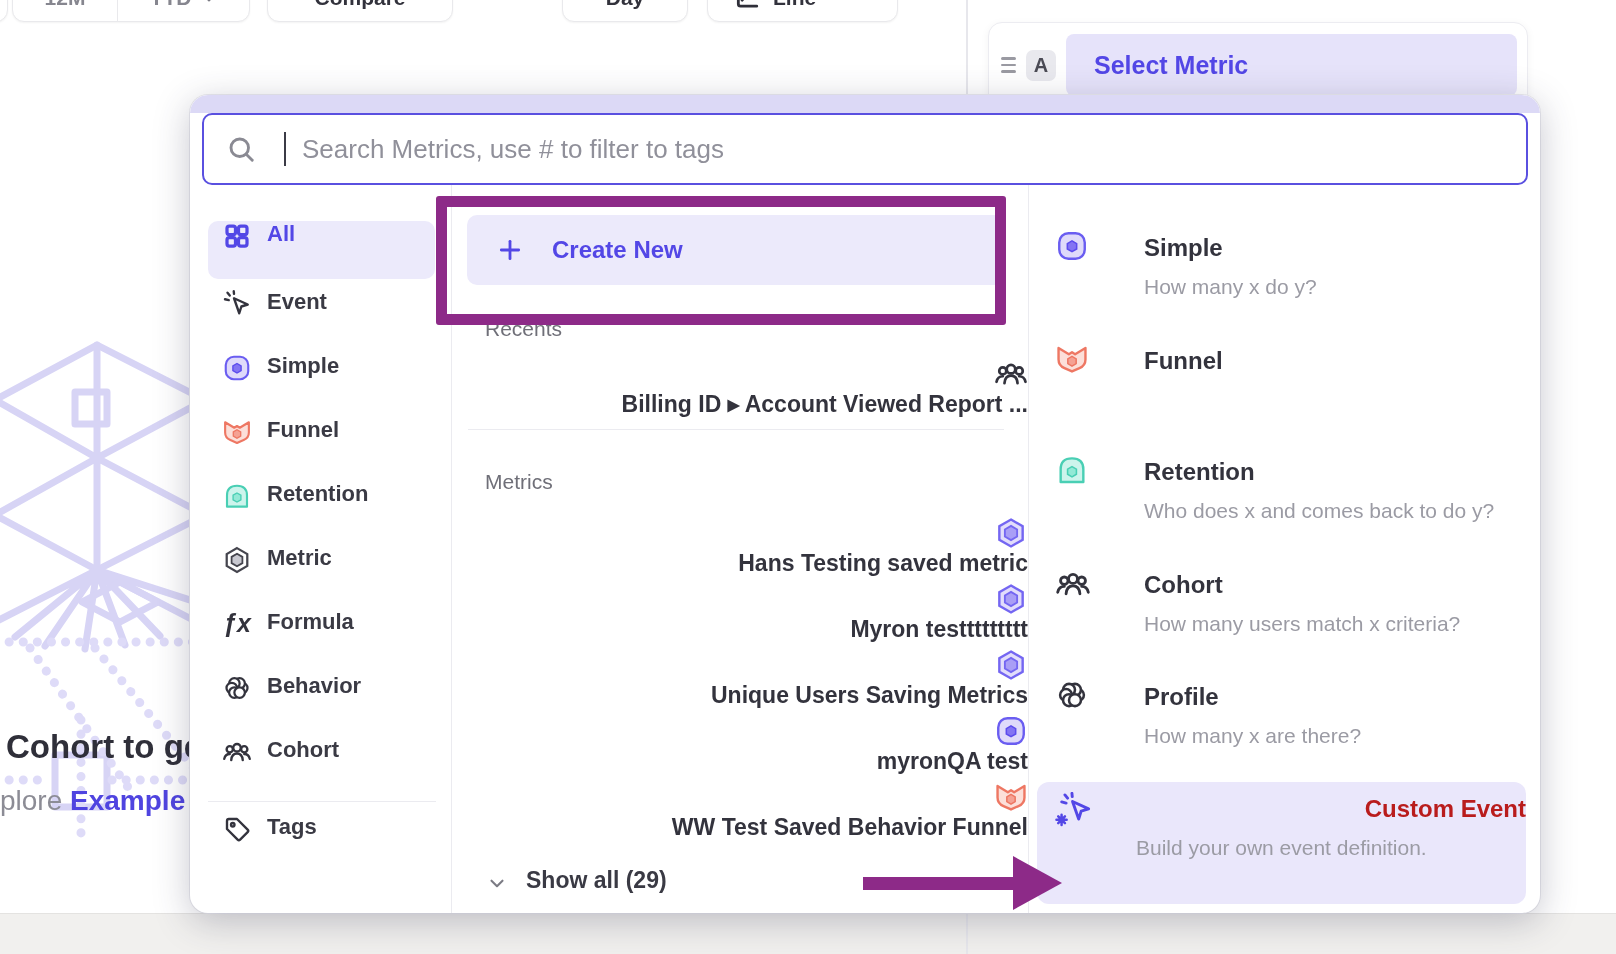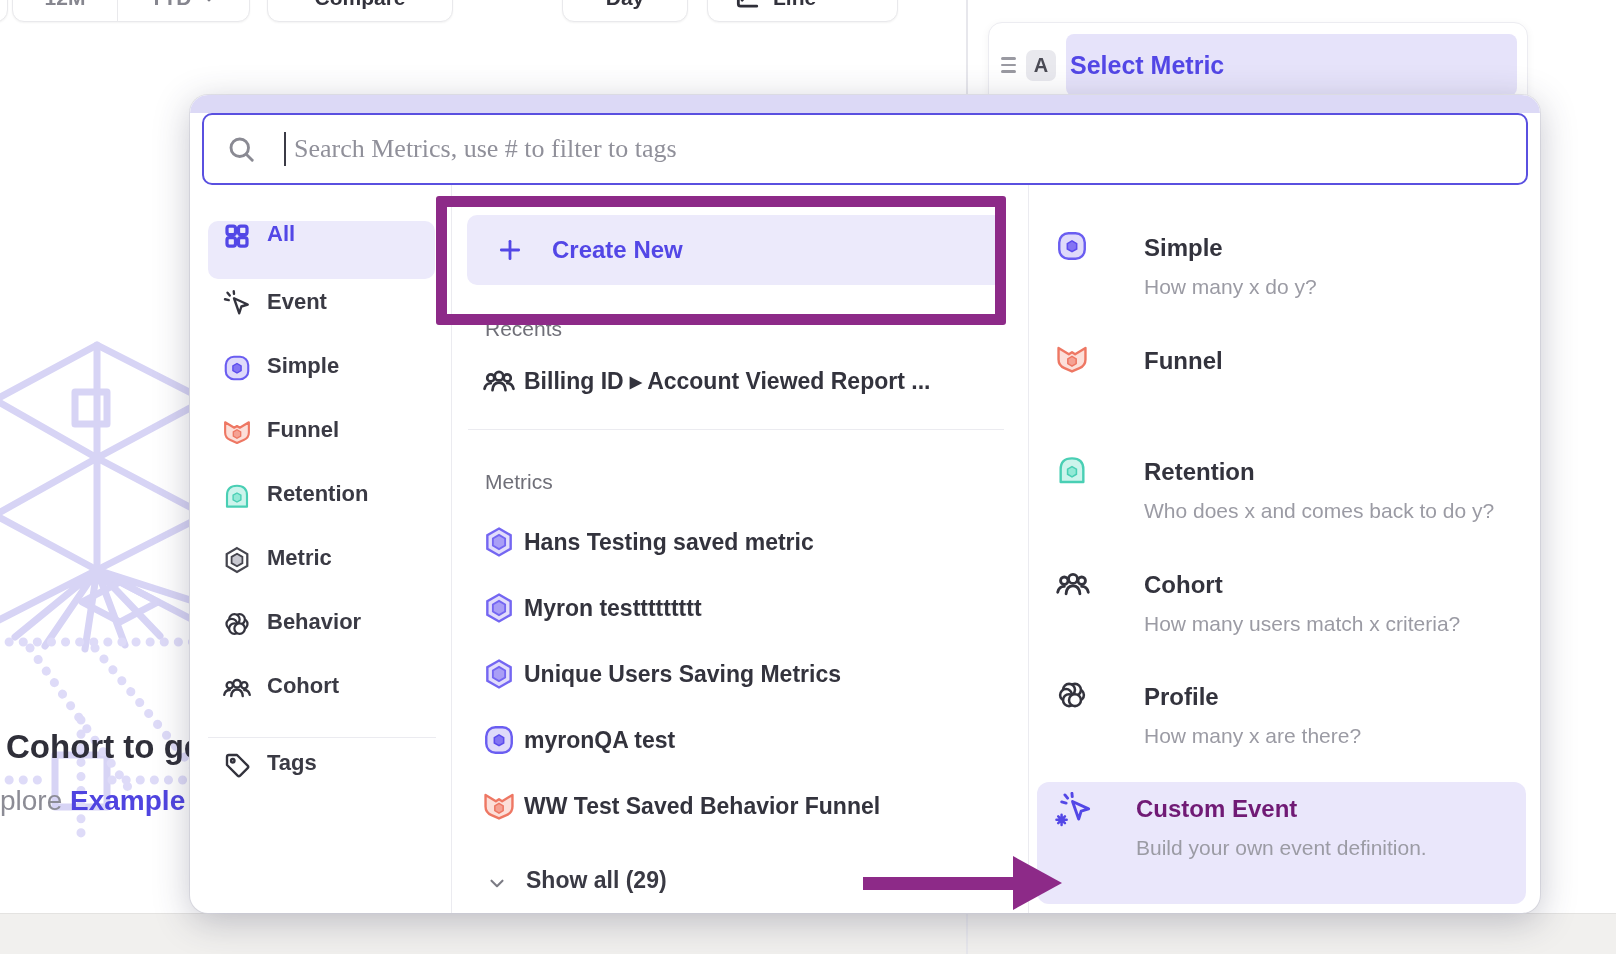--- a/index.html
+++ b/index.html
@@ -42,38 +42,38 @@
     display:flex;align-items:center;gap:10px;padding:0 10px 0 12px;box-sizing:border-box;z-index:3;
   }
   .drag-dots{display:flex;flex-direction:column;gap:4px;}
   .drag-dots i{display:block;width:15px;height:2.4px;background:#9a9aa2;border-radius:2px;}
   .slot-badge{
     width:30px;height:31px;background:#e9e9ee;border-radius:7px;color:#4b4b55;
     font-weight:bold;font-size:20px;display:flex;align-items:center;justify-content:center;
   }
   .slot-field{
     flex:1;height:62px;background:#e6e3fa;border-radius:8px;display:flex;align-items:center;
-    padding-left:4px;font-size:25px;font-weight:bold;color:#5347e6;
+    padding-left:28px;font-size:25px;font-weight:bold;color:#5347e6;
   }
   
   .modal{
     position:absolute;left:190px;top:95px;width:1350px;height:818px;background:#fff;
     border-radius:18px;box-shadow:0 8px 36px rgba(50,50,80,.28),0 0 0 1px #ececf1;
     z-index:10;overflow:hidden;
   }
   .halo{position:absolute;left:0;top:0;right:0;height:18px;background:#dcd9f6;border-radius:18px 18px 0 0;}
   .search{
     position:absolute;left:12px;right:12px;top:18px;height:72px;background:#fff;
     border:2.5px solid #5a50e0;border-radius:10px;display:flex;align-items:center;
     padding-left:22px;box-sizing:border-box;
   }
   .caret{width:2px;height:34px;background:#3b3b46;margin-left:28px;}
   .search input{
-    flex:1;border:none;outline:none;font-family:Liberation Serif, serif;
-    font-size:26px;color:#33333d;padding-left:8px;background:transparent;
+    flex:1;border:none;outline:none;font-family:Liberation Sans, sans-serif;
+    font-size:26px;color:#33333d;padding-left:16px;background:transparent;
   }
   .search input::placeholder{color:#90909a;}
   .modal-body{position:absolute;left:0;top:90px;right:0;bottom:0;display:flex;}
   
   .sb{width:262px;border-right:1px solid #ebebf0;box-sizing:border-box;padding-top:36px;flex:none;}
   .sb-row{
     height:50px;margin:0 16px 14px 18px;display:flex;align-items:flex-start;gap:15px;
     padding-left:14px;border-radius:10px;font-size:22px;font-weight:bold;color:#3a3a44;box-sizing:border-box;
   }
   .sb-row.active{height:58px;margin-bottom:10px;background:#eceafb;color:#5347e6;}
@@ -84,37 +84,37 @@
   
   .mid{width:577px;border-right:1px solid #ebebf0;box-sizing:border-box;flex:none;position:relative;}
   .create{
     margin:30px 24px 0 15px;height:70px;background:#eceafb;border-radius:10px;
     display:flex;align-items:center;gap:29px;padding-left:30px;box-sizing:border-box;
     font-size:24px;font-weight:bold;color:#5347e6;cursor:pointer;
   }
   .sec-label{font-size:21px;color:#6f6f78;}
   .lbl-recents{margin:32px 0 0 33px;}
   .lbl-metrics{margin:40px 0 0 33px;}
-  .mid-row{display:flex;align-items:center;gap:8px;margin:14px 0 0 30px;height:52px;font-size:23px;font-weight:bold;color:#33333d;}
+  .mid-row{display:flex;align-items:flex-end;gap:0;margin:14px 0 0 30px;height:52px;font-size:23px;font-weight:bold;color:#33333d;flex-direction:column;}
   .mid-row.recent{margin-top:16px;height:48px;}
   .mid-row.first{margin-top:22px;}
   .mid-div{border-top:1px solid #ebebf0;margin:24px 24px 0 16px;}
   .show-all{display:flex;align-items:flex-end;gap:18px;margin:26px 0 0 34px;height:36px;font-size:23px;font-weight:bold;color:#3a3a44;cursor:pointer;}
   
   .right{flex:1;position:relative;}
   .type-row{position:absolute;left:0;right:0;padding:12px 0 0 26px;box-sizing:border-box;}
   .type-row .ticon{position:absolute;left:26px;top:8px;}
   .type-body{margin-left:89px;}
   .type-title{font-size:24px;font-weight:bold;color:#33333d;line-height:30px;}
   .type-desc{font-size:21px;color:#9b9ba4;line-height:28px;margin-top:10px;}
   .t0{top:36px;} .t1{top:149px;} .t2{top:260px;} .t3{top:373px;} .t4{top:485px;}
   .t5{top:597px;left:8px;right:14px;height:122px;background:#eae7fb;border-radius:12px;padding-left:18px;}
   .t5 .ticon{left:18px;top:10px;}
   .t5 .type-body{margin-left:81px;}
-  .t5 .type-title{color:#701a75;}
+  .t5 .type-title{color:#b91c1c;text-align:right;}
   
   .anno-box{position:absolute;left:436px;top:196px;width:570px;height:129px;border:11px solid #8d2a88;border-radius:3px;z-index:30;box-sizing:border-box;}
   .anno-arrow{position:absolute;left:863px;top:856px;z-index:30;width:200px;height:54px;}
   .anno-arrow .shaft{position:absolute;left:0;top:21px;width:152px;height:13px;background:#8d2a88;}
   .anno-arrow .head{position:absolute;left:150px;top:0;width:0;height:0;border-top:27px solid transparent;border-bottom:27px solid transparent;border-left:49px solid #8d2a88;}
   svg{display:block;}
 </style>
 </head>
 <body>
 
@@ -319,20 +319,24 @@
       </div>
       <div class="sb-row">
         <span class="icon">
             <svg width="30" height="30" viewBox="0 0 24 24">
               <use href="#i-metric-gray"></use>
             </svg>
           </span>
         <span>Metric</span>
       </div>
       <div class="sb-row">
+        <span class="icon fx">ƒx</span>
+        <span>Formula</span>
+      </div>
+      <div class="sb-row">
         <span class="icon">
             <svg width="30" height="30" viewBox="0 0 24 24">
               <use href="#i-profiles"></use>
             </svg>
           </span>
         <span>Behavior</span>
       </div>
       <div class="sb-row">
         <span class="icon">
             <svg width="30" height="30" viewBox="0 0 24 24">

